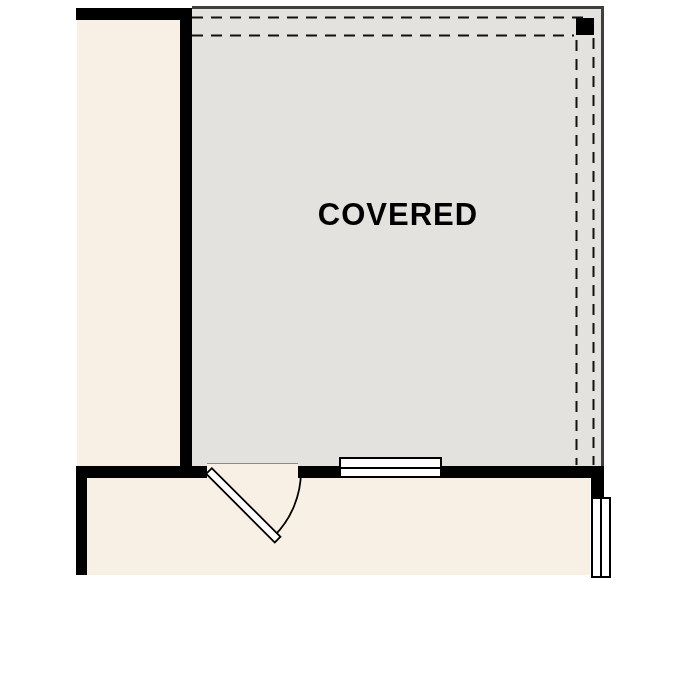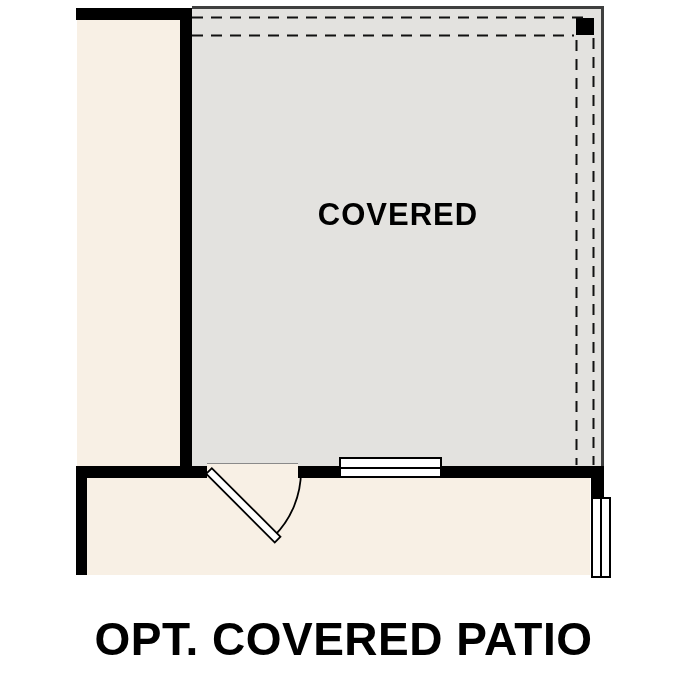--- a/index.html
+++ b/index.html
@@ -3,25 +3,24 @@
 <meta charset="utf-8">
 <style>
   html, body {
     margin: 0;
     padding: 0;
     background: #ffffff;
     font-family: "Liberation Sans", sans-serif;
   }
   .canvas {
     position: relative;
-    width: 583px;
+    width: 687px;
     height: 687px;
     background: #ffffff;
     overflow: hidden;
-    padding-left: 34px;
   }
   .abs { position: absolute; }
 
   
   .interior { background: #f8f0e5; }
   .patio {
     left: 192px; top: 6px;
     width: 412px; height: 460px;
     background: #e3e2df;
     border-top: 3px solid #3f3f3f;
@@ -117,15 +116,14 @@
     <div class="divider-h"></div>
   </div>
   <div class="abs window window-right">
     <div class="divider-v"></div>
   </div>
 
   <div class="abs patio-label">
     <div>COVERED</div>
   </div>
 
-  <div class="abs caption">OPT. COVERED PATIO</div>
 
 </div>
 
 </body></html>

